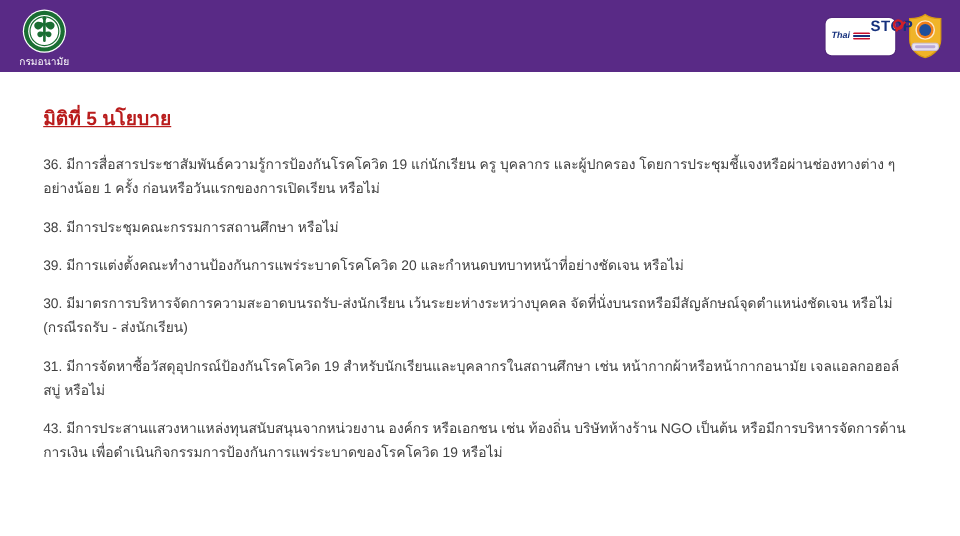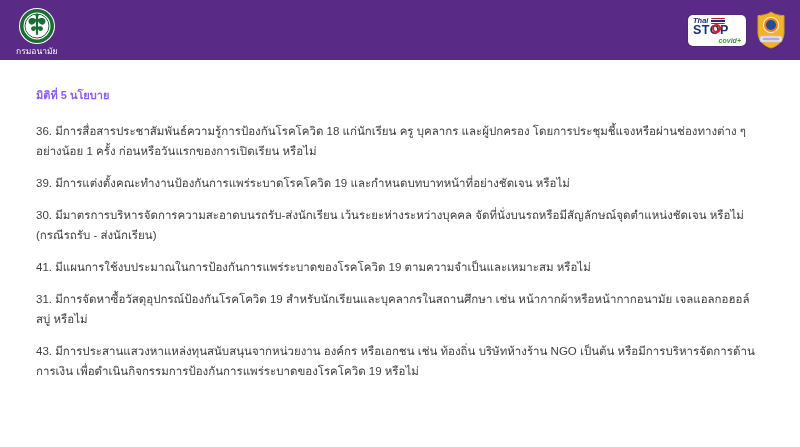--- a/index.html
+++ b/index.html
@@ -23,21 +23,21 @@
   .brand { display: flex; flex-direction: column; align-items: center; margin-top: 2px; }
   .brand-label { color: #ffffff; font-size: 8.5px; margin-top: 1px; line-height: 10px; }
   .header-right { display: flex; align-items: center; gap: 10px; }
 
   
   .tsc-badge {
     width: 58px; height: 31px;
     background: #ffffff;
     border-radius: 5px;
     padding: 2px 5px 2px 5px;
-    display: flex; flex-direction: column; justify-content: space-between;
+    display: flex; flex-direction: row; justify-content: space-between;
     box-shadow: 0 0 0 1px rgba(0,0,0,0.08);
   }
   .tsc-top { display: flex; align-items: center; gap: 3px; }
   .tsc-thai { color: #16317d; font-size: 7.5px; font-weight: bold; font-style: italic; line-height: 8px; }
   .tsc-flag {
     width: 14px; height: 6px; border-radius: 1px;
     background: linear-gradient(180deg, #c8102e 0 20%, #ffffff 20% 40%, #16317d 40% 60%, #ffffff 60% 80%, #c8102e 80% 100%);
   }
   .tsc-stop {
     position: relative;
@@ -52,21 +52,22 @@
     content: ""; position: absolute; left: -1px; top: 3px;
     width: 11px; height: 2px; background: #d22027; transform: rotate(-45deg);
   }
   .tsc-covid { align-self: flex-end; color: #3f9c35; font-size: 7px; font-weight: bold; font-style: italic; line-height: 7px; }
   .tsc-covid .plus { color: #3f9c35; font-weight: bold; }
 
   
   .content { padding: 22px 36px 0 36px; }
   .section { margin-bottom: 4px; }
   .section-title {
-    font-size: 11px; font-weight: bold; color: #8b5cf6;
+    font-size: 16px; font-weight: bold; color: #b91c1c;
+    text-decoration: underline;
     margin: 4px 0 17px 0;
   }
   .q-item {
     font-size: 11.5px;
     line-height: 20px;
     color: #3f3f3f;
     margin-bottom: 12px;
     max-width: 745px;
   }
 </style>
@@ -116,29 +117,29 @@
         <rect x="6.5" y="26.8" width="17" height="2.4" rx="1.2" fill="#b9a9d6"></rect>
       </svg>
     </div>
   </header>
 
   <main class="content">
     <div>
   <section class="section">
     <h2 class="section-title">มิติที่ 5 นโยบาย</h2>
     <div>
-            <div class="q-item">36. มีการสื่อสารประชาสัมพันธ์ความรู้การป้องกันโรคโควิด 18 แก่นักเรียน ครู บุคลากร และผู้ปกครอง โดยการประชุมชี้แจงหรือผ่านช่องทางต่าง ๆ อย่างน้อย 1 ครั้ง ก่อนหรือวันแรกของการเปิดเรียน หรือไม่</div>
-            <div class="q-item">39. มีการแต่งตั้งคณะทำงานป้องกันการแพร่ระบาดโรคโควิด 19 และกำหนดบทบาทหน้าที่อย่างชัดเจน หรือไม่</div>
+            <div class="q-item">36. มีการสื่อสารประชาสัมพันธ์ความรู้การป้องกันโรคโควิด 19 แก่นักเรียน ครู บุคลากร และผู้ปกครอง โดยการประชุมชี้แจงหรือผ่านช่องทางต่าง ๆ อย่างน้อย 1 ครั้ง ก่อนหรือวันแรกของการเปิดเรียน หรือไม่</div>
+            <div class="q-item">38. มีการประชุมคณะกรรมการสถานศึกษา หรือไม่</div>
+            <div class="q-item">39. มีการแต่งตั้งคณะทำงานป้องกันการแพร่ระบาดโรคโควิด 20 และกำหนดบทบาทหน้าที่อย่างชัดเจน หรือไม่</div>
             <div class="q-item">30. มีมาตรการบริหารจัดการความสะอาดบนรถรับ-ส่งนักเรียน เว้นระยะห่างระหว่างบุคคล จัดที่นั่งบนรถหรือมีสัญลักษณ์จุดตำแหน่งชัดเจน หรือไม่ (กรณีรถรับ - ส่งนักเรียน)</div>
           </div>
   </section>
 
   <section class="section">
     <div>
-            <div class="q-item">41. มีแผนการใช้งบประมาณในการป้องกันการแพร่ระบาดของโรคโควิด 19 ตามความจำเป็นและเหมาะสม หรือไม่</div>
             <div class="q-item">31. มีการจัดหาซื้อวัสดุอุปกรณ์ป้องกันโรคโควิด 19 สำหรับนักเรียนและบุคลากรในสถานศึกษา เช่น หน้ากากผ้าหรือหน้ากากอนามัย เจลแอลกอฮอล์ สบู่ หรือไม่</div>
             <div class="q-item">43. มีการประสานแสวงหาแหล่งทุนสนับสนุนจากหน่วยงาน องค์กร หรือเอกชน เช่น ท้องถิ่น บริษัทห้างร้าน NGO เป็นต้น หรือมีการบริหารจัดการด้านการเงิน เพื่อดำเนินกิจกรรมการป้องกันการแพร่ระบาดของโรคโควิด 19 หรือไม่</div>
           </div>
   </section>
 </div>
   </main>
 
 </div>
 
 </body></html>

